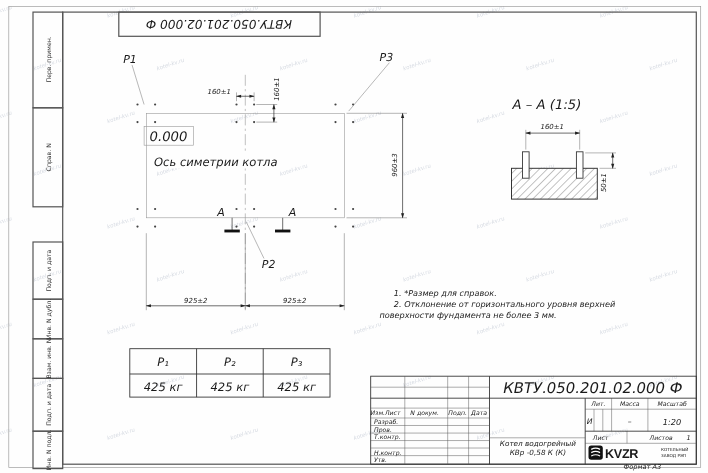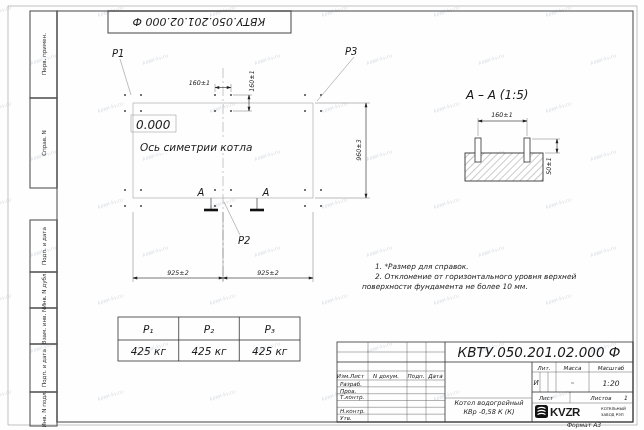--- a/index.html
+++ b/index.html
@@ -27,21 +27,21 @@
   .fl{stroke:#555;fill:none;stroke-width:1.1;}
   .flo{stroke:#999;fill:none;stroke-width:.6;}
   .thin{stroke:#9a9a9a;stroke-width:.55;fill:none;}
   .ext{stroke:#777;stroke-width:.5;fill:none;}
   .dim{stroke:#333;stroke-width:.65;fill:none;}
   .tbl{stroke:#333;stroke-width:.8;fill:none;}
   .tbin{stroke:#555;stroke-width:.45;fill:none;}
   .thick{stroke:#111;stroke-width:2.6;fill:none;}
   .leader{stroke:#888;stroke-width:.55;fill:none;}
   .htext{position:absolute;z-index:3;color:#1b1b1b;}
-  .notes{left:362px;top:262px;width:264px;font:italic 7.4px/1.38 "DejaVu Sans",sans-serif;}
+  .notes{left:345px;top:262px;width:264px;font:italic 7.4px/1.38 "DejaVu Sans",sans-serif;}
   .notes p{margin:0;text-indent:13px;}
   .tb-title{left:447px;top:364px;width:84px;text-align:center;
             font:italic 9.5px/1.18 "DejaVu Sans",sans-serif;}
   .tb-product{left:447px;top:399px;width:84px;text-align:center;
               font:italic 6.6px/1.3 "DejaVu Sans",sans-serif;}
 </style>
 </head>
 <body>
 
 <div class="sheet">
@@ -312,18 +312,18 @@
         <text x="601" y="410" class="t38">КОТЕЛЬНЫЙ</text>
         <text x="601" y="415.5" class="t38">ЗАВОД РЭП</text>
       </g>
 
       <text x="584" y="426.5" text-anchor="middle" class="t6">Формат А3</text>
     </g>
   </svg>
 
   <div class="htext notes">
     <p>1. *Размер для справок.</p>
-    <p>2. Отклонение от горизонтального уровня верхней поверхности фундамента не более 10 мм.</p>
+    <p>2. Отклонение от горизонтального уровня верхней поверхности фундамента не более 3 мм.</p>
   </div>
 
   <div class="htext tb-product">Котел водогрейный КВр -0,58 К (К)</div>
 
 </div>
 
 </body></html>

